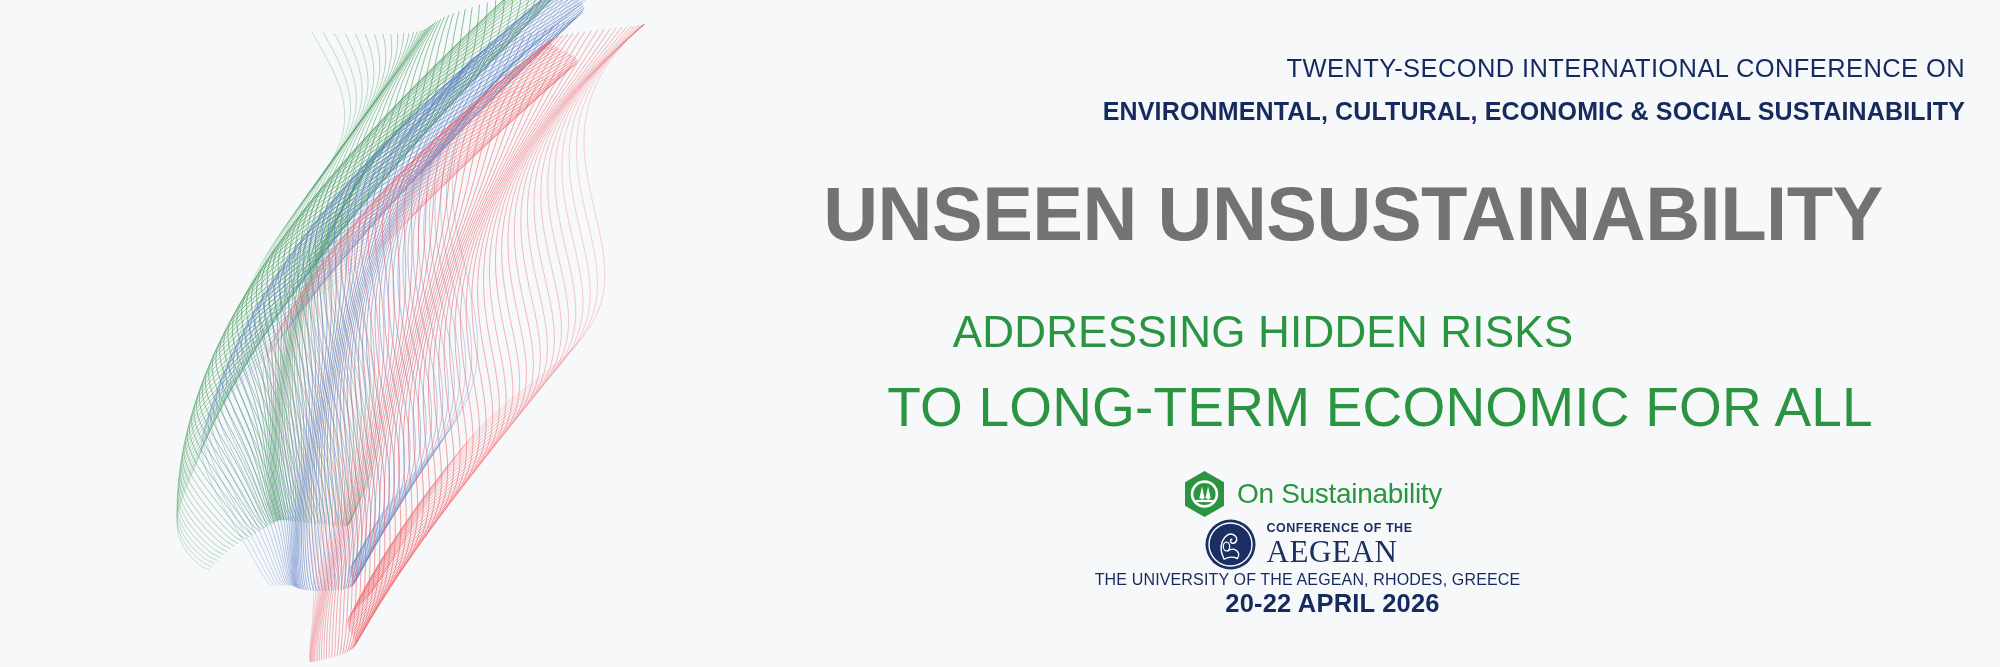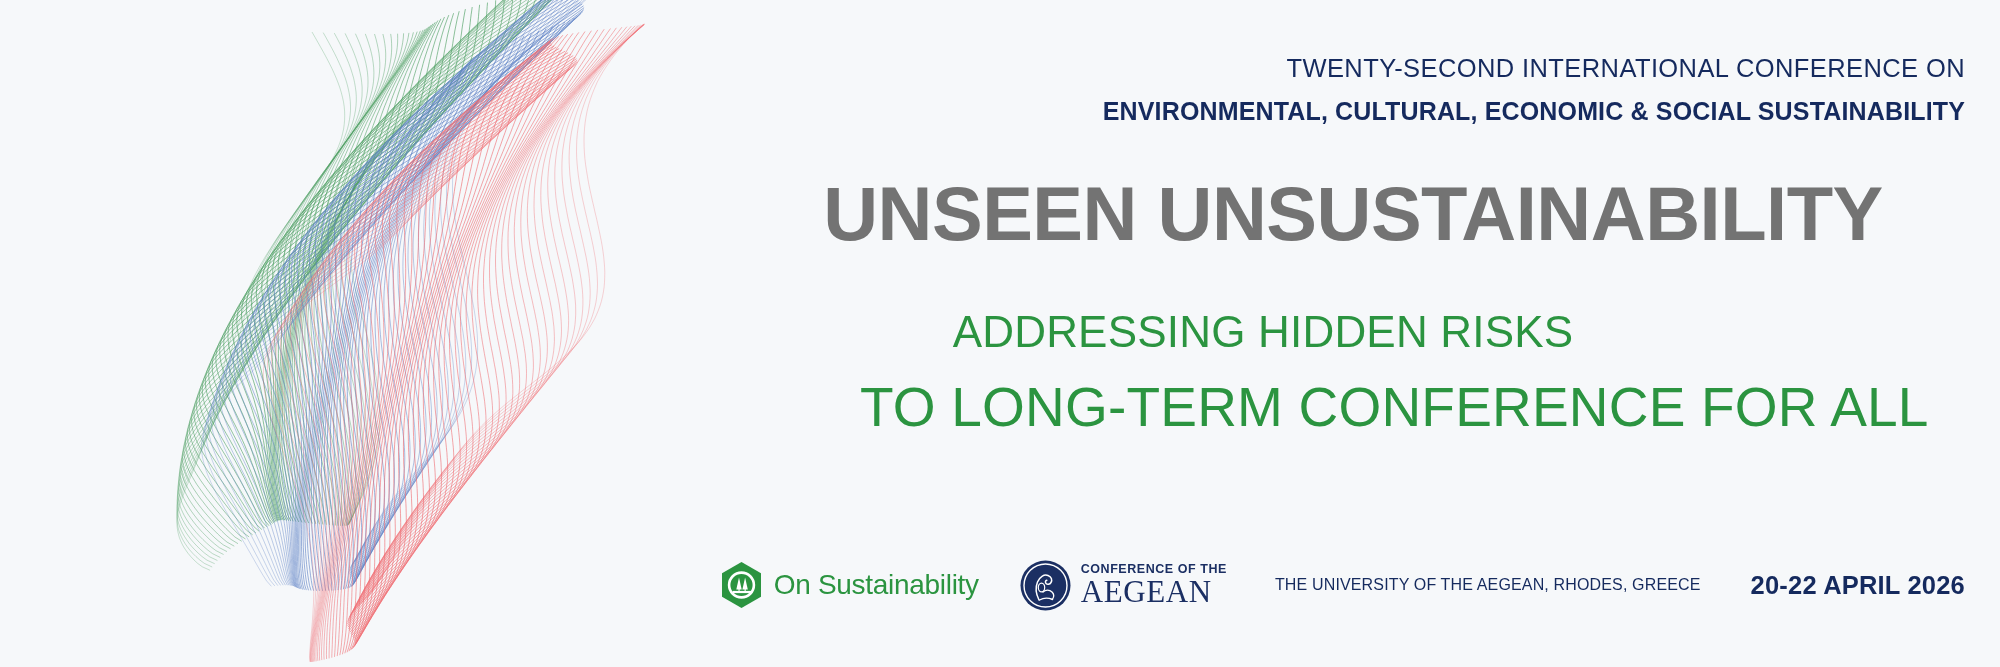--- a/index.html
+++ b/index.html
@@ -99,20 +99,21 @@
 
   
   #footer-row {
     position:absolute;
     left:0; top:552px;
     width:1300px; height:66px;
     display:flex;
     align-items:center;
     justify-content:flex-end;
     padding-right:35px;
+    flex-direction:column;
   }
   .footer-cell { display:flex; align-items:center; }
 
   
   #on-sustainability-logo { margin-right:40px; }
   #on-sustainability-mark { width:43px; height:48px; margin-right:11px; flex:none; }
   #on-sustainability-wordmark {
     font-size:28px;
     color:#2b9440;
     font-weight:400;
@@ -364,21 +365,21 @@
 
     <div id="conference-header">
       <span id="conference-line-1">TWENTY-SECOND INTERNATIONAL CONFERENCE ON</span>
       <span id="conference-line-2">ENVIRONMENTAL, CULTURAL, ECONOMIC &amp; SOCIAL SUSTAINABILITY</span>
     </div>
 
     <div id="main-title">UNSEEN UNSUSTAINABILITY</div>
 
     <div id="subtitle-line-1">ADDRESSING HIDDEN RISKS</div>
 
-    <div id="subtitle-line-2">TO LONG-TERM CONFERENCE FOR ALL</div>
+    <div id="subtitle-line-2">TO LONG-TERM ECONOMIC FOR ALL</div>
 
     <div id="footer-row">
 
       <div class="footer-cell" id="on-sustainability-logo">
         <svg id="on-sustainability-mark" viewBox="0 0 43 48">
           <polygon points="21.5,1 41,12.2 41,35.8 21.5,47 2,35.8 2,12.2" fill="#2b9440"></polygon>
           <circle cx="21.5" cy="24" r="12.4" fill="none" stroke="#ffffff" stroke-width="2.6"></circle>
           <path d="M16.3 28.4 L19.0 16.6 L21.7 28.4 Z" fill="#ffffff"></path>
           <path d="M22.4 28.4 L25.1 16.6 L27.8 28.4 Z" fill="#ffffff"></path>
           <rect x="18.5" y="27.6" width="1.1" height="3.0" fill="#ffffff"></rect>

